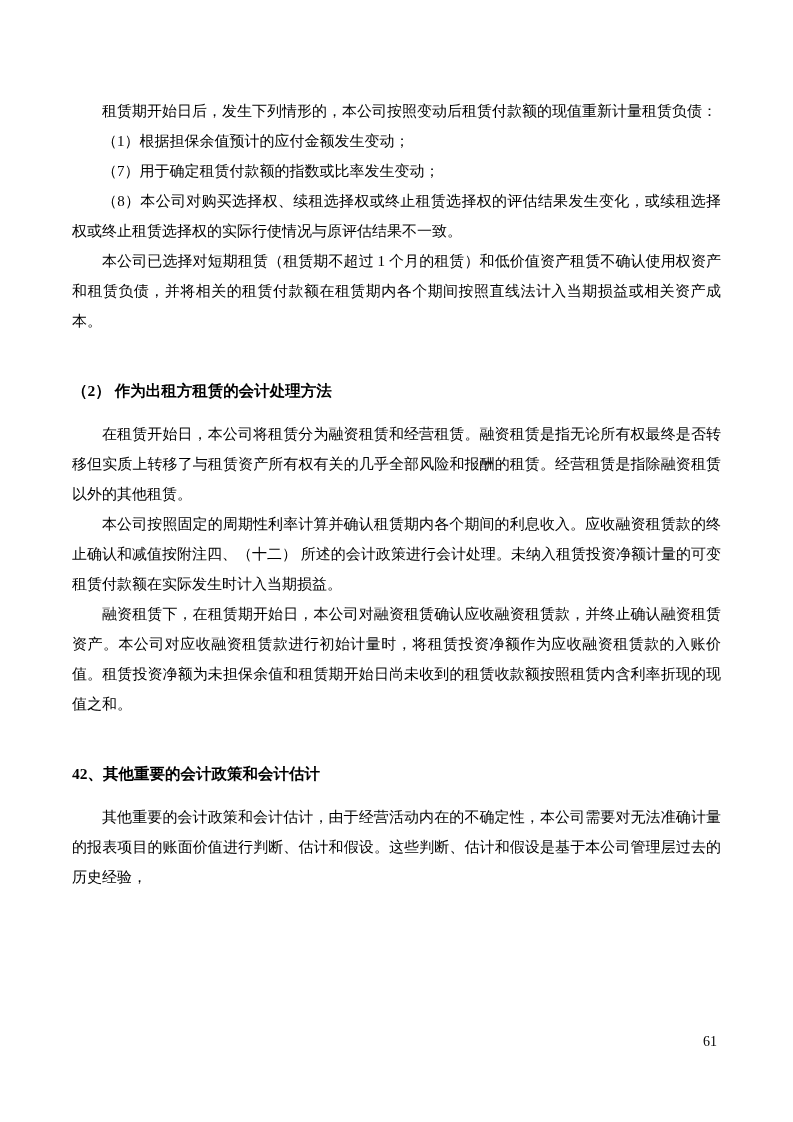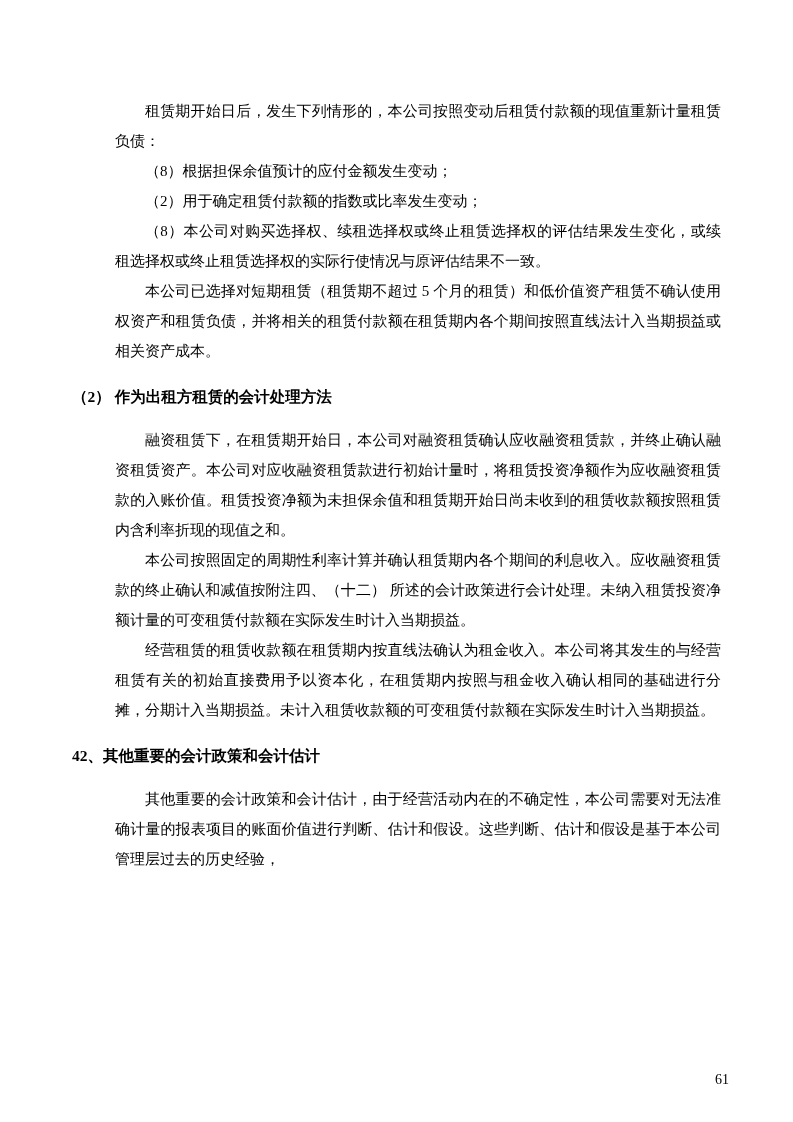--- a/index.html
+++ b/index.html
@@ -25,49 +25,47 @@
     margin: 0;
     font-size: 15px;
     line-height: 30px;
     text-align: justify;
     text-justify: inter-ideograph;
     word-break: break-all;
   }
   .doc-content p.body,
   .doc-content p.list-item {
     text-indent: 2em;
-    margin-left: 43px;
   }
   .doc-content p.heading {
     font-weight: bold;
     text-indent: 0;
     font-size: 15.5px;
-    margin-top: 16px;
+    margin-top: 40px;
     margin-bottom: 13px;
     text-align: left;
   }
   .page-number {
     position: absolute;
     top: 1033px;
-    right: 64px;
+    right: 76px;
     font-size: 14px;
     line-height: 18px;
-    margin-top: 38px;
   }
 </style>
 </head>
 <body>
 
 <div class="doc-content">
     <p class="body">租赁期开始日后，发生下列情形的，本公司按照变动后租赁付款额的现值重新计量租赁负债：</p>
-    <p class="list-item">（8）根据担保余值预计的应付金额发生变动；</p>
-    <p class="list-item">（2）用于确定租赁付款额的指数或比率发生变动；</p>
+    <p class="list-item">（1）根据担保余值预计的应付金额发生变动；</p>
+    <p class="list-item">（7）用于确定租赁付款额的指数或比率发生变动；</p>
     <p class="list-item">（8）本公司对购买选择权、续租选择权或终止租赁选择权的评估结果发生变化，或续租选择权或终止租赁选择权的实际行使情况与原评估结果不一致。</p>
-    <p class="body">本公司已选择对短期租赁（租赁期不超过 5 个月的租赁）和低价值资产租赁不确认使用权资产和租赁负债，并将相关的租赁付款额在租赁期内各个期间按照直线法计入当期损益或相关资产成本。</p>
+    <p class="body">本公司已选择对短期租赁（租赁期不超过 1 个月的租赁）和低价值资产租赁不确认使用权资产和租赁负债，并将相关的租赁付款额在租赁期内各个期间按照直线法计入当期损益或相关资产成本。</p>
     <p class="heading">（2） 作为出租方租赁的会计处理方法</p>
+    <p class="body">在租赁开始日，本公司将租赁分为融资租赁和经营租赁。融资租赁是指无论所有权最终是否转移但实质上转移了与租赁资产所有权有关的几乎全部风险和报酬的租赁。经营租赁是指除融资租赁以外的其他租赁。</p>
+    <p class="body">本公司按照固定的周期性利率计算并确认租赁期内各个期间的利息收入。应收融资租赁款的终止确认和减值按附注四、（十二） 所述的会计政策进行会计处理。未纳入租赁投资净额计量的可变租赁付款额在实际发生时计入当期损益。</p>
     <p class="body">融资租赁下，在租赁期开始日，本公司对融资租赁确认应收融资租赁款，并终止确认融资租赁资产。本公司对应收融资租赁款进行初始计量时，将租赁投资净额作为应收融资租赁款的入账价值。租赁投资净额为未担保余值和租赁期开始日尚未收到的租赁收款额按照租赁内含利率折现的现值之和。</p>
-    <p class="body">本公司按照固定的周期性利率计算并确认租赁期内各个期间的利息收入。应收融资租赁款的终止确认和减值按附注四、（十二） 所述的会计政策进行会计处理。未纳入租赁投资净额计量的可变租赁付款额在实际发生时计入当期损益。</p>
-    <p class="body">经营租赁的租赁收款额在租赁期内按直线法确认为租金收入。本公司将其发生的与经营租赁有关的初始直接费用予以资本化，在租赁期内按照与租金收入确认相同的基础进行分摊，分期计入当期损益。未计入租赁收款额的可变租赁付款额在实际发生时计入当期损益。</p>
     <p class="heading">42、其他重要的会计政策和会计估计</p>
     <p class="body">其他重要的会计政策和会计估计，由于经营活动内在的不确定性，本公司需要对无法准确计量的报表项目的账面价值进行判断、估计和假设。这些判断、估计和假设是基于本公司管理层过去的历史经验，</p>
   </div>
 
 <div class="page-number">61</div>
 
 </body></html>

